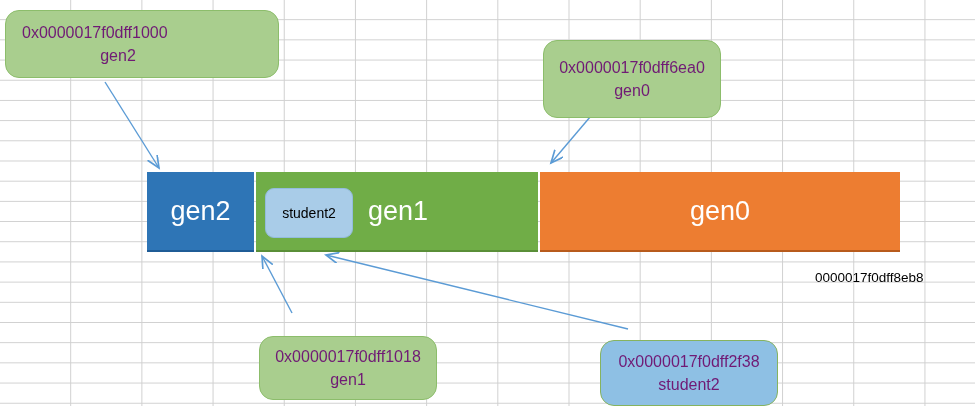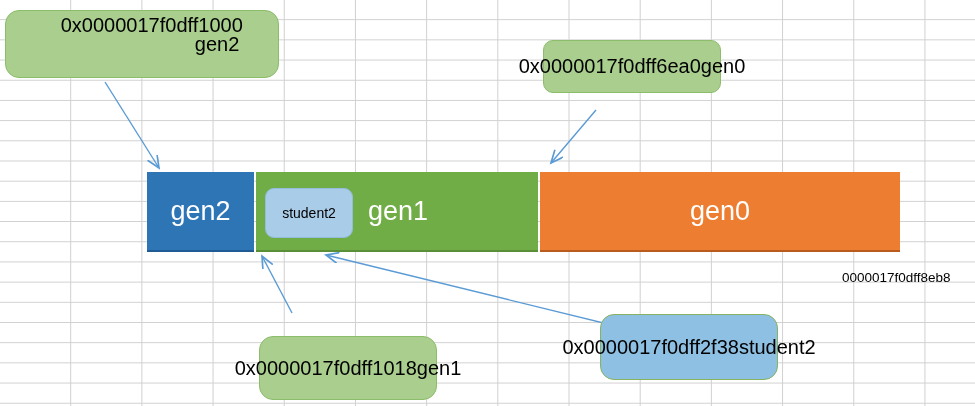--- a/index.html
+++ b/index.html
@@ -74,55 +74,55 @@
     color: #000000;
     font-size: 14px;
   }
 
   
   .callout {
     position: absolute;
     box-sizing: border-box;
     border-radius: 14px;
     display: flex;
-    flex-direction: row;
+    flex-direction: column;
     align-items: center;
     justify-content: center;
-    color: #000000;
-    font-size: 20px;
+    color: #701a75;
+    font-size: 16px;
     line-height: 1.45;
   }
   .callout.green {
     background: #A9CE8E;
     border: 1px solid #8CBD6B;
   }
   .callout.blue {
     background: #8EC0E4;
     border: 1px solid #86B35F;
   }
   .callout .line1 { white-space: nowrap; }
   .callout .line2 { white-space: nowrap; }
 
   #callout-gen2 { left: 5px;   top: 10px;  width: 274px; height: 68px; }
   #callout-gen2 .line1 { align-self: flex-start; margin-left: 16px; }
   #callout-gen2 .line2 { margin-left: -48px; }
 
-  #callout-gen0 { left: 543px; top: 40px;  width: 178px; height: 53px; border-radius: 10px; }
+  #callout-gen0 { left: 543px; top: 40px;  width: 178px; height: 78px; }
   #callout-gen1 { left: 259px; top: 322px; width: 178px; height: 64px; margin-top: 14px; }
-  #callout-student2 { left: 600px; top: 314px; width: 178px; height: 66px; }
+  #callout-student2 { left: 600px; top: 340px; width: 178px; height: 66px; }
 
   
   .addr-label {
     position: absolute;
     font-size: 13.5px;
     color: #000000;
     white-space: nowrap;
   }
   #addr-left  { left: 55px;  top: 262px; }
-  #addr-right { left: 842px; top: 270px; }
+  #addr-right { left: 815px; top: 270px; }
 </style>
 </head>
 <body>
 
 <div id="canvas">
 
   <svg class="svg-layer" viewBox="0 0 975 406" xmlns="http://www.w3.org/2000/svg">
     <defs>
       <marker id="ah" markerWidth="12" markerHeight="12" refX="9" refY="4" orient="auto" markerUnits="strokeWidth">
         <path d="M0,0 L9,4 L0,8" fill="none" stroke="#5B9BD5" stroke-width="1.2"></path>

